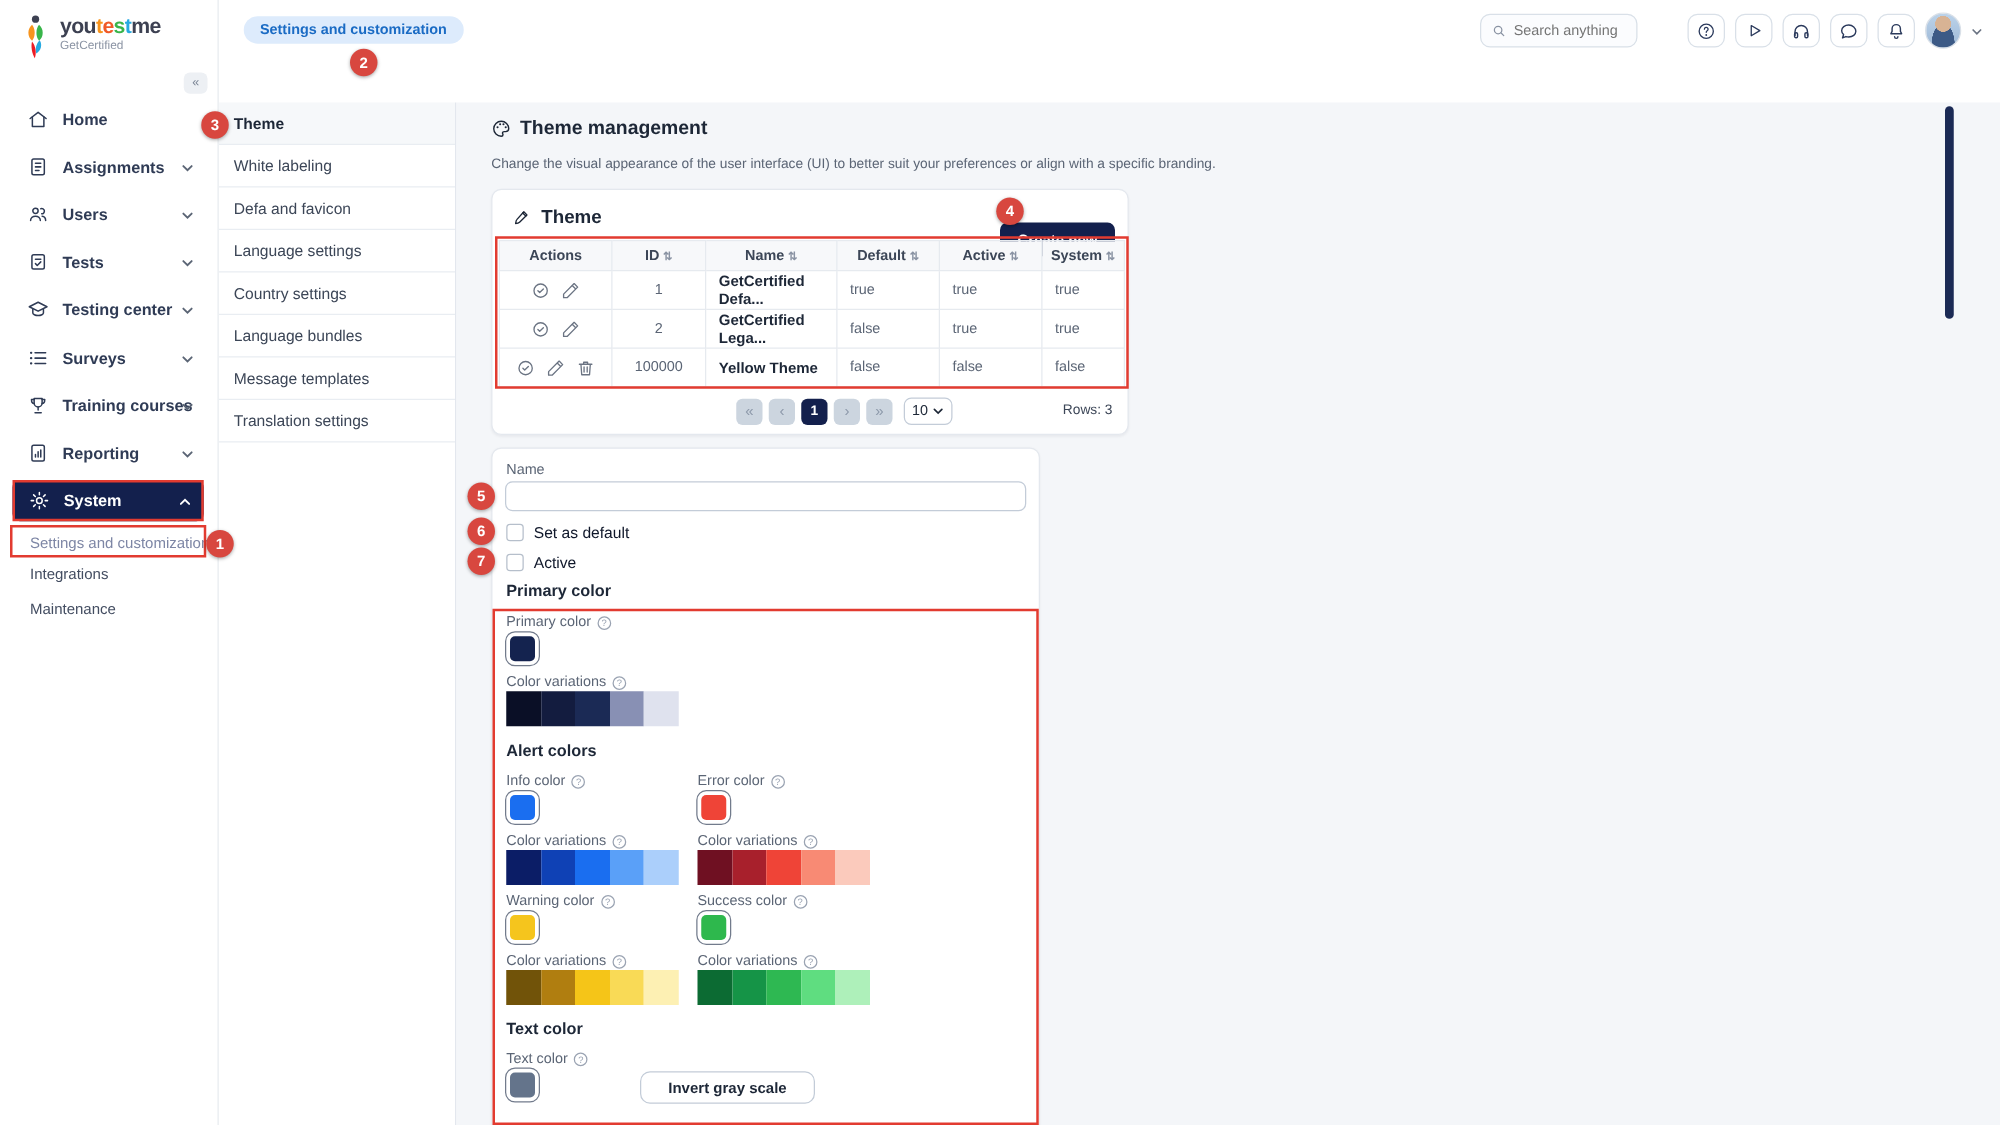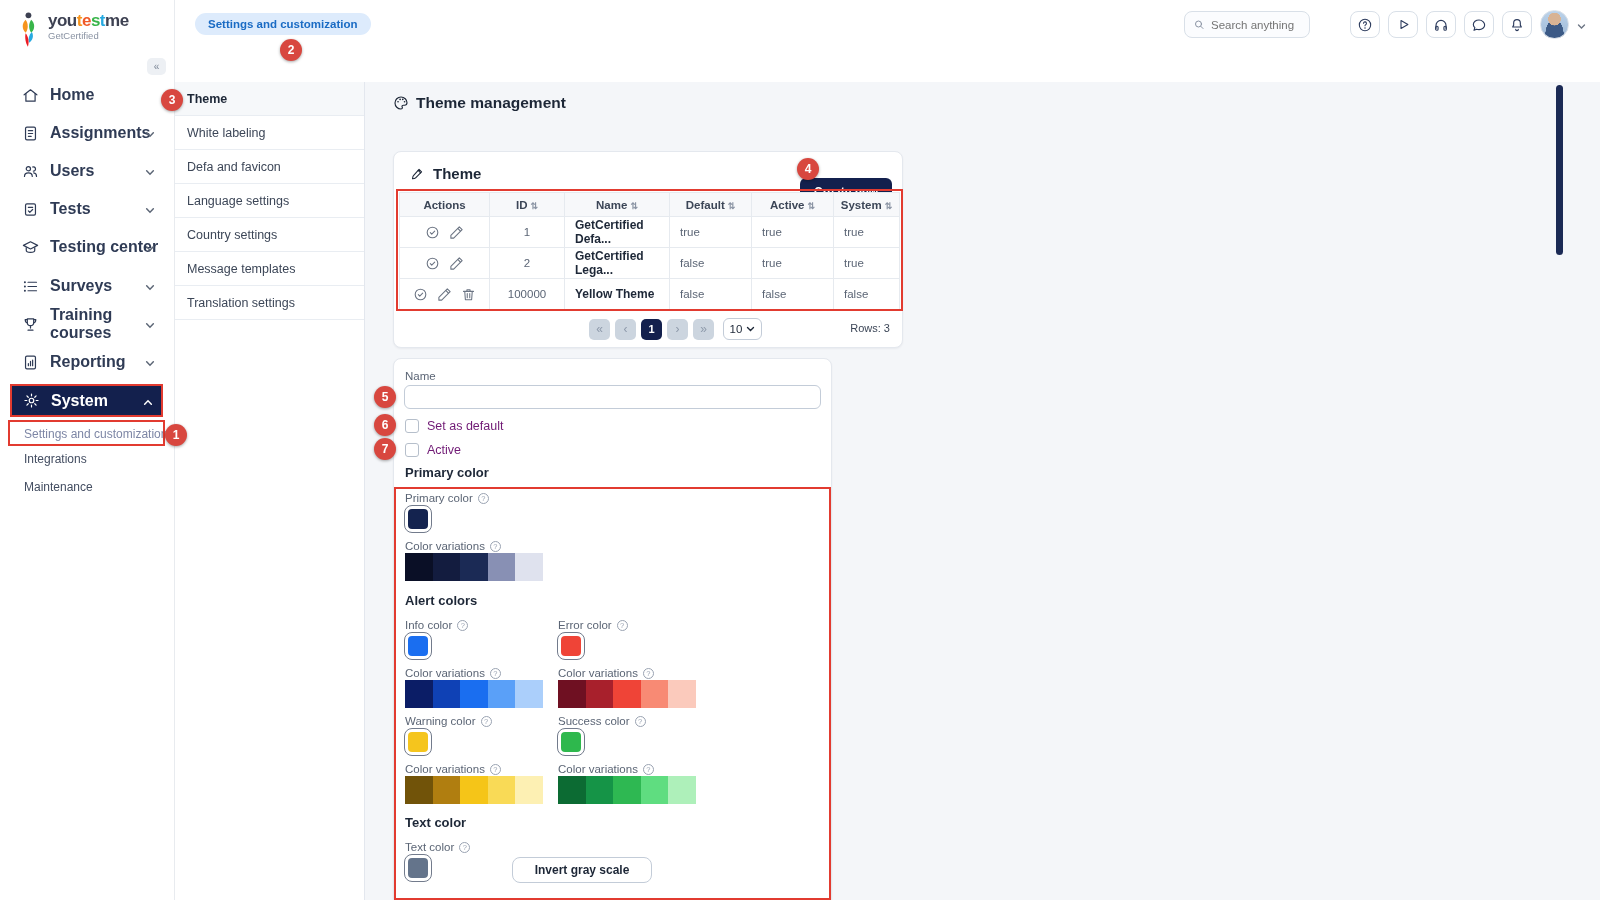--- a/index.html
+++ b/index.html
@@ -11,21 +11,21 @@
   .sidebar { position:absolute; left:0; top:0; width:175px; height:900px; background:#fff;
              border-right:1px solid #e8ebef; z-index:2; }
   .logo { position:absolute; left:16px; top:12px; display:flex; gap:6px; align-items:flex-start; }
   .logo-text { line-height:1; }
   .logo-word { font-size:17px; font-weight:700; letter-spacing:-0.5px; }
   .logo-sub { display:block; text-align:left; font-size:9.5px; color:#8a93a3; margin-top:2px; }
   .collapse-btn { position:absolute; left:147px; top:58px; width:19px; height:17px; background:#edf0f4;
                   border-radius:5px; font-size:10px; color:#7c8696; display:flex; align-items:center;
                   justify-content:center; cursor:pointer; }
   .nav-item { position:absolute; left:0; width:175px; height:30px; display:flex; align-items:center;
-              padding-left:22px; gap:11px; font-size:16px; font-weight:600; color:#2f3b55; cursor:pointer; }
+              padding-left:22px; gap:11px; font-size:13px; font-weight:600; color:#2f3b55; cursor:pointer; }
   .nav-item svg { flex:0 0 auto; }
   .nav-chev { position:absolute; right:20px; color:#5b6575; }
   .nav-item.active { left:10px; width:153px; height:33px; background:#13204d; color:#fff; border-radius:6px;
                      padding-left:13px; }
   .nav-item.active .nav-chev { right:10px; color:#fff; }
   .nav-sub { position:absolute; left:0; width:175px; height:25px; display:flex; align-items:center;
              padding-left:24px; font-size:12px; font-weight:500; color:#434d61; cursor:pointer; }
   .nav-sub.selected { color:#7d86a5; }
 
   
@@ -99,21 +99,21 @@
   .rows-label { position:absolute; right:12px; top:170px; font-size:11px; color:#3c4657; }
 
   .form-card { left:28px; top:276px; width:439px; height:542px; border-radius:8px 8px 0 0; }
   .lbl { position:absolute; font-size:11.5px; color:#5b6575; display:flex; align-items:center; gap:5px; }
   .help { width:11px; height:11px; border:1px solid #9aa3b2; border-radius:50%; font-size:7.5px;
           color:#9aa3b2; display:inline-flex; align-items:center; justify-content:center; }
   .name-input { position:absolute; left:10px; top:26px; width:417px; height:24px; border:1px solid #c3ccd8;
                 border-radius:6px; outline:none; padding:0 8px; font-size:12px;
                 font-family:"Liberation Sans", sans-serif; }
   .cb-row { position:absolute; left:11px; display:flex; align-items:center; gap:8px; font-size:12.5px;
-            color:#701a75; cursor:pointer; }
+            color:#0f172a; cursor:pointer; }
   .cb-box { width:14px; height:14px; border:1px solid #b6bfcb; border-radius:3px; background:#fff; }
   .sect-head { position:absolute; left:11px; font-size:13px; font-weight:700; color:#1d2737; }
   .swatch { position:absolute; width:28px; height:28px; border:1.5px solid #727b8c; border-radius:8px;
             background:#fff; display:flex; align-items:center; justify-content:center; cursor:pointer; }
   .swatch-in { width:20px; height:20px; border-radius:4px; }
   .strip { position:absolute; width:138px; height:28px; display:flex; }
   .strip div { flex:1; }
   .invert-btn { position:absolute; left:118px; top:498px; width:140px; height:26px; background:#fff;
                 border:1px solid #c3ccd8; border-radius:8px; font-size:12px; font-weight:700; color:#1d2737;
                 cursor:pointer; font-family:"Liberation Sans", sans-serif; }
@@ -293,34 +293,36 @@
     </div>
   </div>
 
 
   <div class="subnav">
     <div class="subnav-item active">Theme</div>
     <div class="subnav-item">White labeling</div>
     <div class="subnav-item">Defa and favicon</div>
     <div class="subnav-item">Language settings</div>
     <div class="subnav-item">Country settings</div>
+    <div class="subnav-item">Language bundles</div>
     <div class="subnav-item">Message templates</div>
     <div class="subnav-item">Translation settings</div>
   </div>
 
   <div class="main">
     <div class="scroll-thumb"></div>
 
     <div class="page-title">
       <svg width="16" height="16" viewBox="0 0 24 24" fill="none" stroke="#1d2737" stroke-width="1.7">
           <path d="M12 3a9 9 0 1 0 0 18c1.6 0 2.1-.9 2.1-1.8 0-.9-.6-1.3-.6-2.1 0-1 .8-1.7 2-1.7h1.7c2.1 0 3.8-1.6 3.8-3.6C21 7 17 3 12 3z"></path>
           <path d="M7.5 10.2h.1 M10.6 6.6h.1 M14.6 6.6h.1 M17.3 10.2h.1" stroke-width="2.4" stroke-linecap="round"></path>
         </svg>
       <span>Theme management</span>
     </div>
+    <div class="page-desc">Change the visual appearance of the user interface (UI) to better suit your preferences or align with a specific branding.</div>
 
     <div class="card theme-card">
       <div class="card-head">
         <svg width="15" height="15" viewBox="0 0 24 24" fill="none" stroke="#1d2737" stroke-width="1.7" stroke-linecap="round" stroke-linejoin="round">
             <path d="M14.5 5.5l4 4L9 19c-1 1-3.5 1.5-5 1.5.3-1.7.5-4 1.5-5z"></path>
             <path d="M13 7l4 4"></path>
           </svg>
         <span>Theme</span>
       </div>
       <button class="create-btn">Create new</button>

